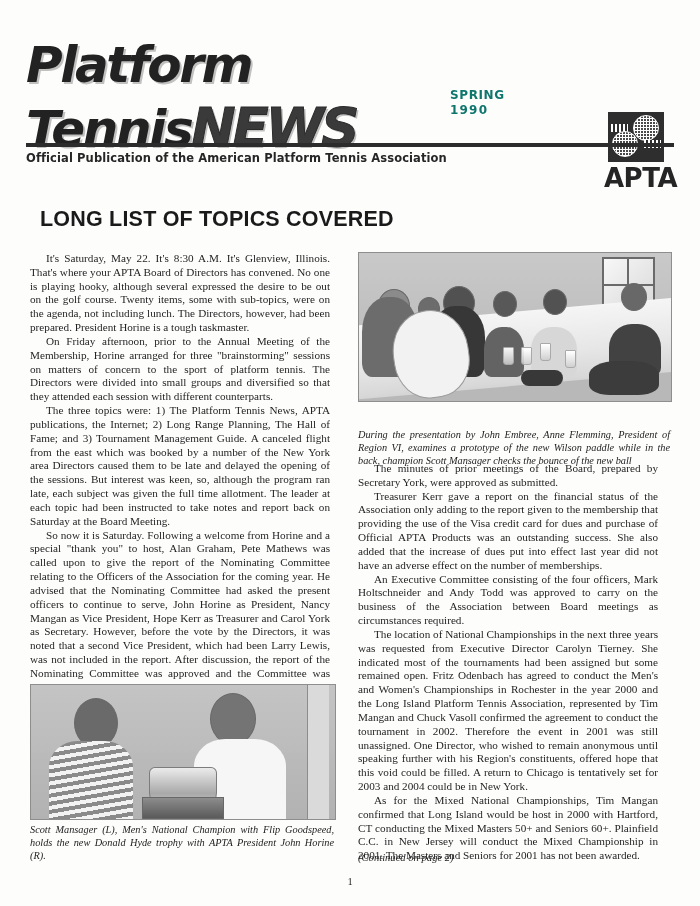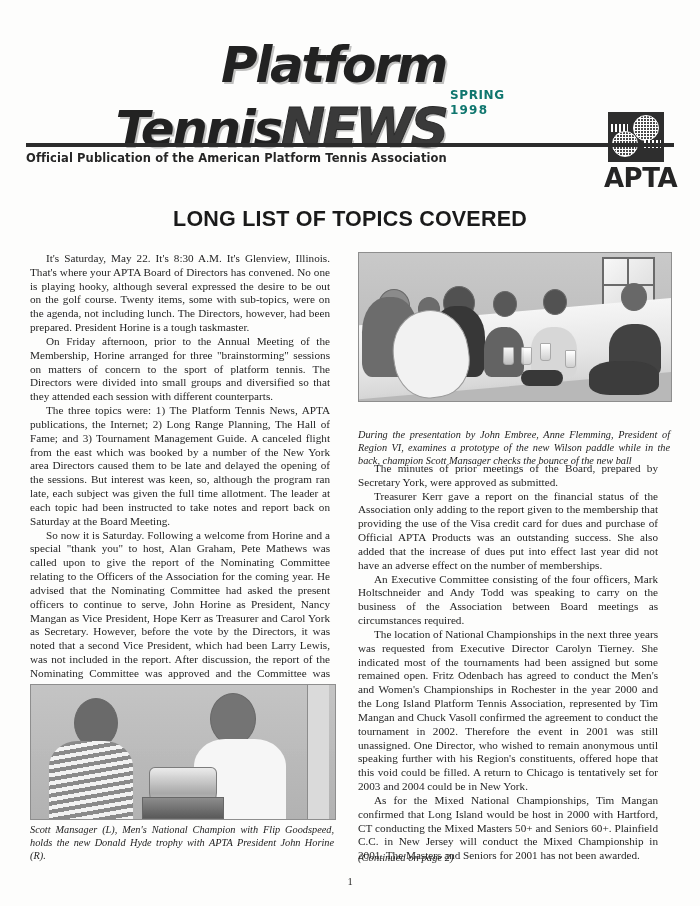--- a/index.html
+++ b/index.html
@@ -23,21 +23,20 @@
     left: 26px;
     top: 44px;
     width: 648px;
     height: 102px;
   }
   .logotype {
     position: absolute;
     left: 0;
     top: 0;
     width: 420px;
-    text-align: right;
   }
   .logo-line {
     font-family: "DejaVu Sans", sans-serif;
     font-weight: bold;
     font-style: italic;
     letter-spacing: -2.4px;
     color: #222222;
     line-height: 0.86;
     text-shadow: 2px 2px 0 rgba(120,120,120,0.45);
   }
@@ -129,21 +128,21 @@
     letter-spacing: 0.1px;
     color: #262626;
   }
 
   
   .headline {
     position: absolute;
     left: 40px;
     top: 192px;
     width: 620px;
-    text-align: center;
+    text-align: left;
     font-family: "Liberation Sans", sans-serif;
     font-weight: bold;
     font-size: 21.5px;
     letter-spacing: 0.2px;
     line-height: 1.30;
     color: #1a1a1a;
   }
 
   
   .col {
@@ -300,21 +299,21 @@
 
 <div class="page">
 
   <div class="masthead">
     <div class="logotype">
       <div class="logo-line logo-line1">Platform</div>
       <div class="logo-line logo-line2"><span>Tennis</span><span class="logo-news">NEWS</span></div>
     </div>
     <div class="issue">
       <span>SPRING</span>
-      <span class="yr">1998</span>
+      <span class="yr">1990</span>
     </div>
     <div class="apta-logo">
       <div class="apta-mark">
         <div class="paddle paddle-a"></div>
         <div class="handle handle-a"></div>
         <div class="paddle paddle-b"></div>
         <div class="handle handle-b"></div>
       </div>
       <div class="apta-word">APTA</div>
     </div>
@@ -356,21 +355,21 @@
       <div class="paddle-obj"></div>
       <div style="position:absolute;left:52%;bottom:10%;width:42px;height:16px;background:#3d3b38;border-radius:8px;"></div>
       <div style="position:absolute;right:4%;bottom:4%;width:70px;height:34px;background:#403e3a;border-radius:40% 40% 30% 30%;"></div>
     </div>
   </div>
   <div class="caption cap-meeting">During the presentation by John Embree, Anne Flemming, President of Region VI, examines a prototype of the new Wilson paddle while in the back, champion Scott Mansager checks the bounce of the new ball</div>
 
   <div class="col col-right" style="top:462px; height:386px;">
     <p>The minutes of prior meetings of the Board, prepared by Secretary York, were approved as submitted.</p>
     <p>Treasurer Kerr gave a report on the financial status of the Association only adding to the report given to the membership that providing the use of the Visa credit card for dues and purchase of Official APTA Products was an outstanding success. She also added that the increase of dues put into effect last year did not have an adverse effect on the number of memberships.</p>
-    <p>An Executive Committee consisting of the four officers, Mark Holtschneider and Andy Todd was speaking to carry on the business of the Association between Board meetings as circumstances required.</p>
+    <p>An Executive Committee consisting of the four officers, Mark Holtschneider and Andy Todd was approved to carry on the business of the Association between Board meetings as circumstances required.</p>
     <p>The location of National Championships in the next three years was requested from Executive Director Carolyn Tierney. She indicated most of the tournaments had been assigned but some remained open. Fritz Odenbach has agreed to conduct the Men's and Women's Championships in Rochester in the year 2000 and the Long Island Platform Tennis Association, represented by Tim Mangan and Chuck Vasoll confirmed the agreement to conduct the tournament in 2002. Therefore the event in 2001 was still unassigned. One Director, who wished to remain anonymous until speaking further with his Region's constituents, offered hope that this void could be filled. A return to Chicago is tentatively set for 2003 and 2004 could be in New York.</p>
     <p>As for the Mixed National Championships, Tim Mangan confirmed that Long Island would be host in 2000 with Hartford, CT conducting the Mixed Masters 50+ and Seniors 60+. Plainfield C.C. in New Jersey will conduct the Mixed Championship in 2001. The Masters and Seniors for 2001 has not been awarded.</p>
   </div>
   <div class="continued">(Continued on page 2)</div>
 
   <div class="photo photo-trophy">
     <div class="scene">
       <div style="position:absolute;inset:0;background:linear-gradient(180deg,#c4c1bb,#b3b0aa);"></div>
       <div style="position:absolute;right:2%;top:0;width:7%;height:100%;background:#d8d6d1;border-left:1px solid #8d8b87;"></div>
       <div class="head" style="left:14%; top:10%; width:42px; height:48px; background:#6d6a66;"></div>

